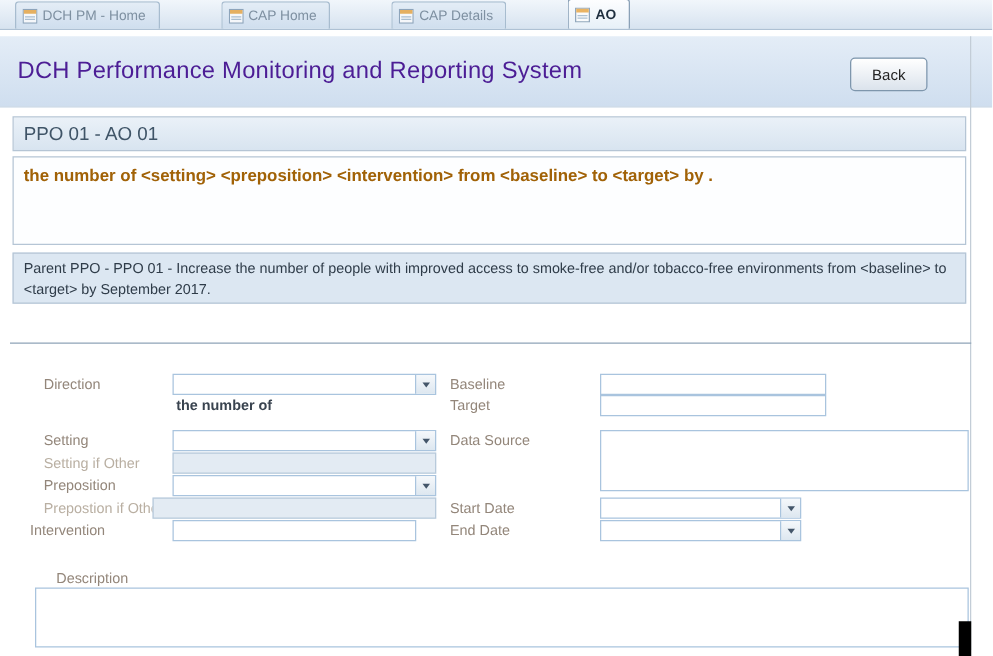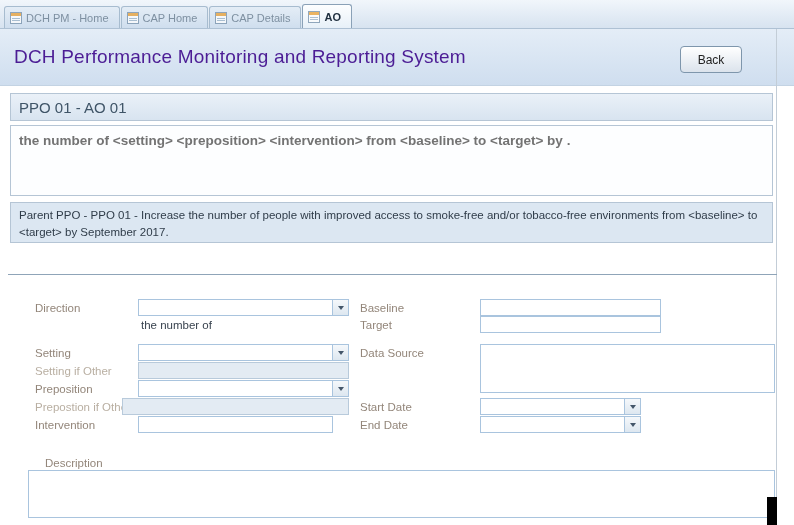--- a/index.html
+++ b/index.html
@@ -4,24 +4,24 @@
 <style>
   html,body { margin:0; padding:0; background:#ffffff; }
   #app {
     position:relative; width:794px; height:525px; overflow:hidden;
     font-family:"Liberation Sans", sans-serif; background:#ffffff;
     -webkit-font-smoothing:antialiased;
   }
 
   
   .doc-tabs {
-    position:absolute; top:0; left:0; width:794px; height:29px;
+    position:absolute; top:0; left:0; width:794px; height:24px;
     background:linear-gradient(#f1f6fb,#d7e3f0);
     border-bottom:1px solid #aec1d4;
-    display:flex; align-items:flex-end; padding-left:4px; box-sizing:border-box;
+    display:flex; align-items:flex-end; padding-left:12px; box-sizing:border-box;gap:48px;
   }
   .doc-tab {
     display:flex; align-items:center; gap:4px; height:21px; padding:0 10px 0 5px;
     margin-right:1px; border:1px solid #a7bccf; border-bottom:none;
     border-radius:3px 3px 0 0; background:linear-gradient(#e4edf6,#cfdeee);
     font-size:11px; color:#7e90a1; cursor:default; white-space:nowrap;
   }
   .doc-tab .tab-icon { display:inline-flex; opacity:.8; }
   .doc-tab.active {
     background:linear-gradient(#fdfeff,#e7f0f8); color:#1e2e3e; font-weight:bold;
@@ -43,21 +43,21 @@
     border:1px solid #7e96ac; border-radius:4px;
     background:linear-gradient(#ffffff,#dbe3ec);
     font-family:inherit; font-size:12px; color:#222; cursor:pointer;margin-left:28px;
   }
 
   
   .box { position:absolute; left:10px; width:763px; border:1px solid #b5c5d5; box-sizing:border-box; }
   .ppo-box { top:93px; height:28px; background:linear-gradient(#eaf1f8,#d8e4f0); }
   .ppo-title { font-size:15px; color:#3f5467; padding:5px 8px 0 8px; }
   .statement-box { top:125px; height:71px; background:#fdfeff; }
-  .statement-text { font-size:13.5px; font-weight:bold; color:#737373; padding:7px 8px 0 8px; }
+  .statement-text { font-size:13.5px; font-weight:bold; color:#a16207; padding:7px 8px 0 8px; }
   .parent-box { top:202px; height:41px; background:#dce7f2; }
   .parent-text { font-size:11.5px; color:#2f3c49; padding:4px 9px 0 8px; line-height:1.45; }
 
   
   .form-tabs { position:absolute; top:252px; left:8px; display:flex; align-items:flex-end; z-index:2; }
   .form-tab {
     height:20px; line-height:20px; padding:0 9px; font-size:11.5px; color:#1f1f1f;
     border:1px solid #8fa4b8; border-bottom:none; margin-right:-1px;
     background:linear-gradient(#eef3f8,#dae3ed); border-radius:2px 2px 0 0; cursor:default;
   }
@@ -162,21 +162,21 @@
 
   <div class="tab-line"></div>
 
   <span class="lbl" style="left:35px; top:302px;">Direction</span>
   <div class="combo" style="left:138px; top:299px; width:211px;">
     <span class="combo-value"></span>
     <span class="arrow-btn">
         <span class="arrow"></span>
       </span>
   </div>
-  <span class="hint" style="left:141px; top:319px;">the number of</span>
+  <span class="hint" style="left:141px; top:319px;font-weight:bold;">the number of</span>
 
   <span class="lbl" style="left:35px; top:347px;">Setting</span>
   <div class="combo" style="left:138px; top:344px; width:211px;">
     <span class="combo-value"></span>
     <span class="arrow-btn">
         <span class="arrow"></span>
       </span>
   </div>
 
   <span class="lbl dis" style="left:35px; top:365px;">Setting if Other</span>
@@ -186,21 +186,21 @@
   <div class="combo" style="left:138px; top:380px; width:211px;">
     <span class="combo-value"></span>
     <span class="arrow-btn">
         <span class="arrow"></span>
       </span>
   </div>
 
   <span class="lbl dis" style="left:35px; top:401px;">Prepostion if Other</span>
   <input class="txt" style="left: 122px; top: 398px; width: 227px;" disabled="">
 
-  <span class="lbl" style="left:35px; top:419px;">Intervention</span>
+  <span class="lbl" style="left:24px; top:419px;">Intervention</span>
   <input class="txt" style="left: 138px; top: 416px; width: 195px;">
 
   <span class="lbl" style="left:360px; top:302px;">Baseline</span>
   <input class="txt" style="left: 480px; top: 299px; width: 181px;">
 
   <span class="lbl" style="left:360px; top:319px;text-align:center;">Target</span>
   <input class="txt" style="left: 480px; top: 316px; width: 181px;">
 
   <span class="lbl" style="left:360px; top:347px;">Data Source</span>
   <textarea class="txt" style="left: 480px; top: 344px; width: 295px; height: 49px;"></textarea>

